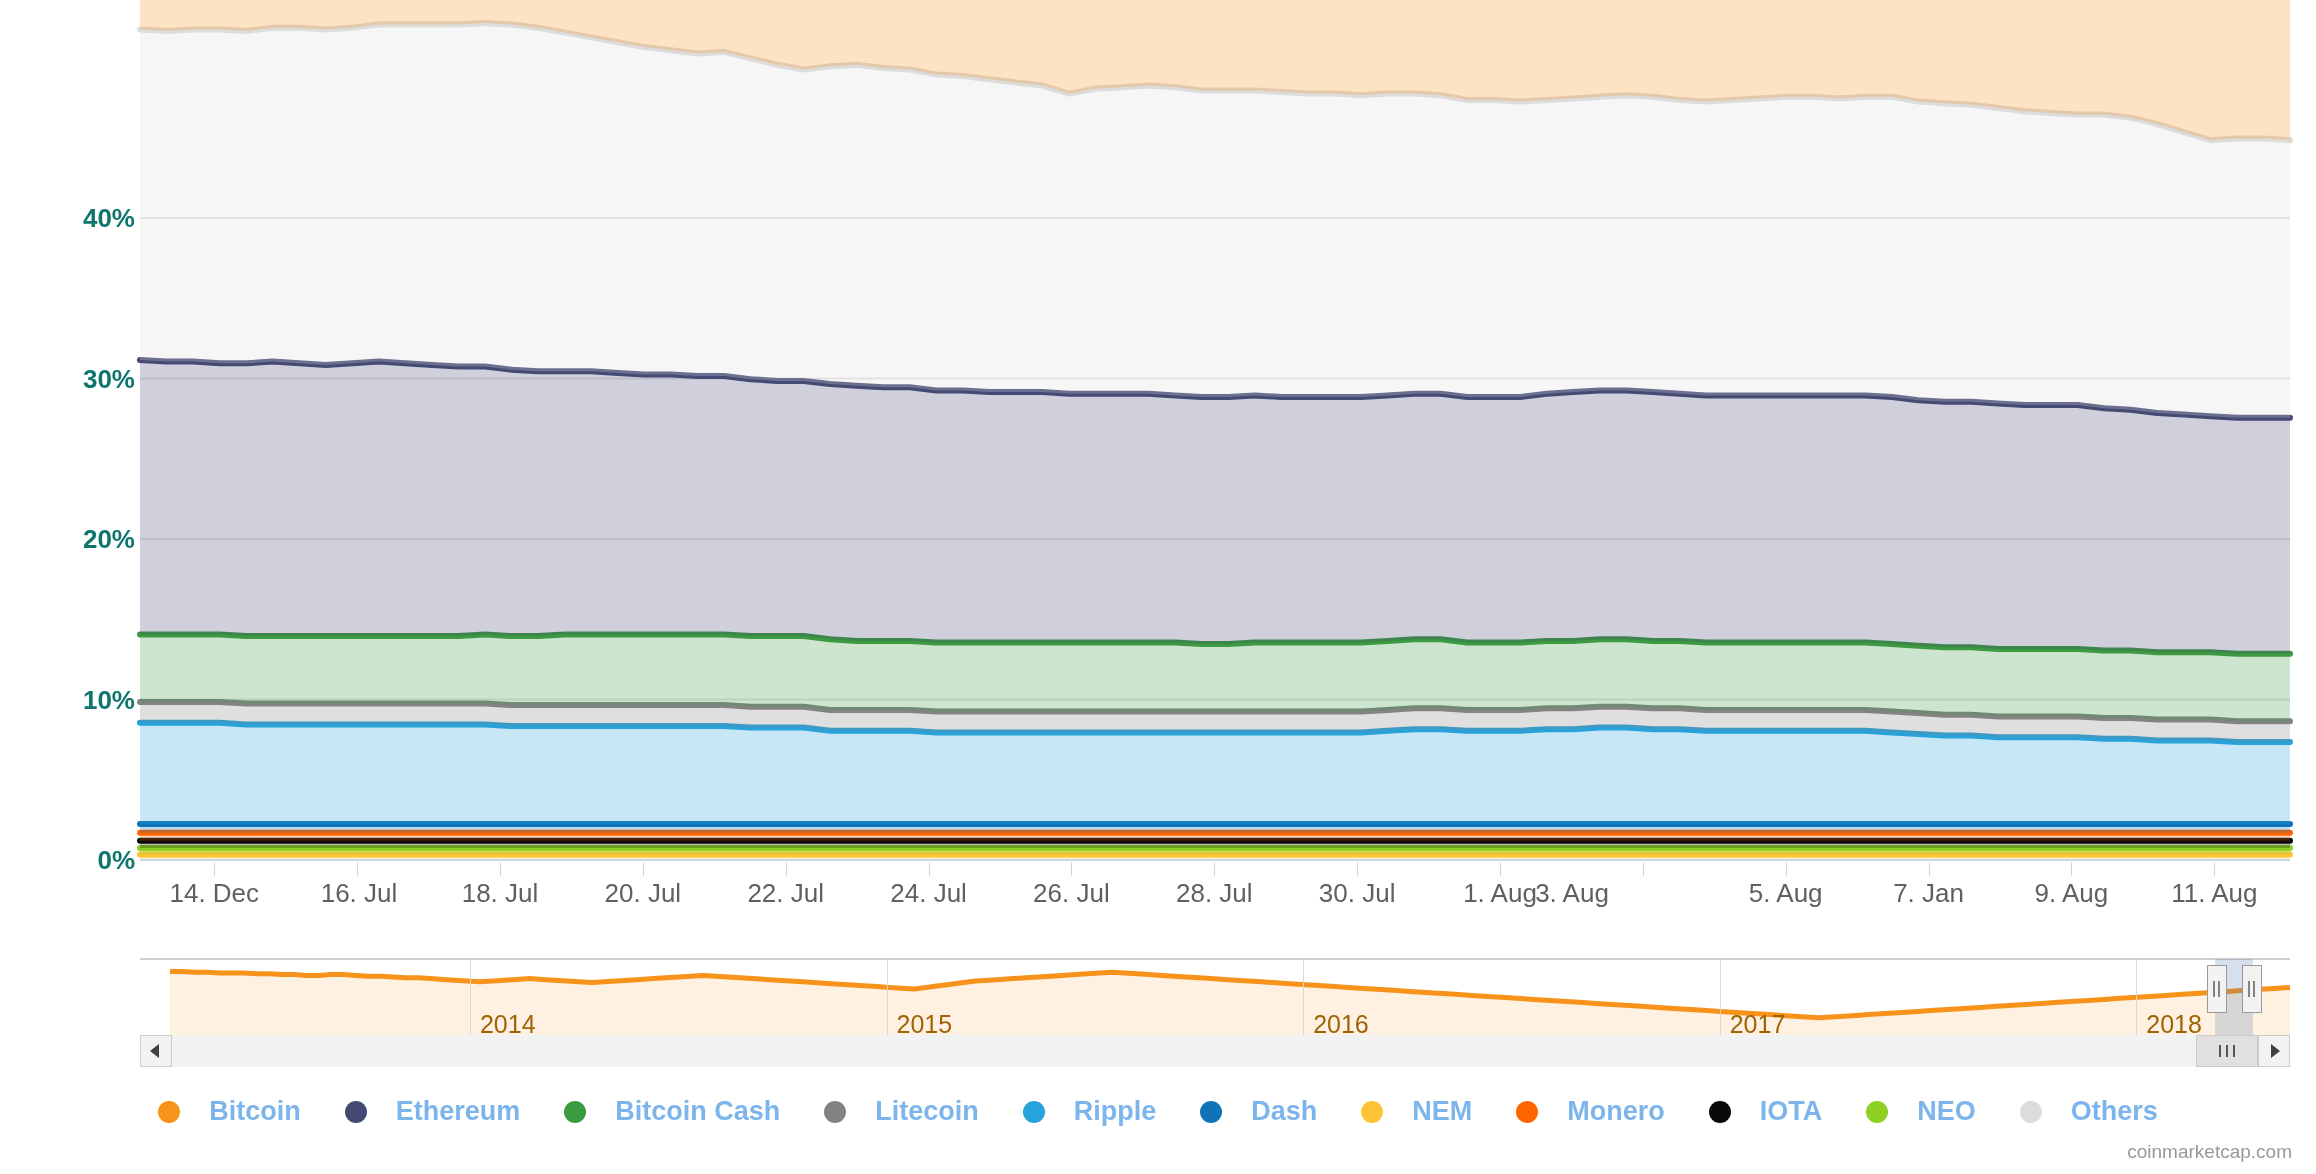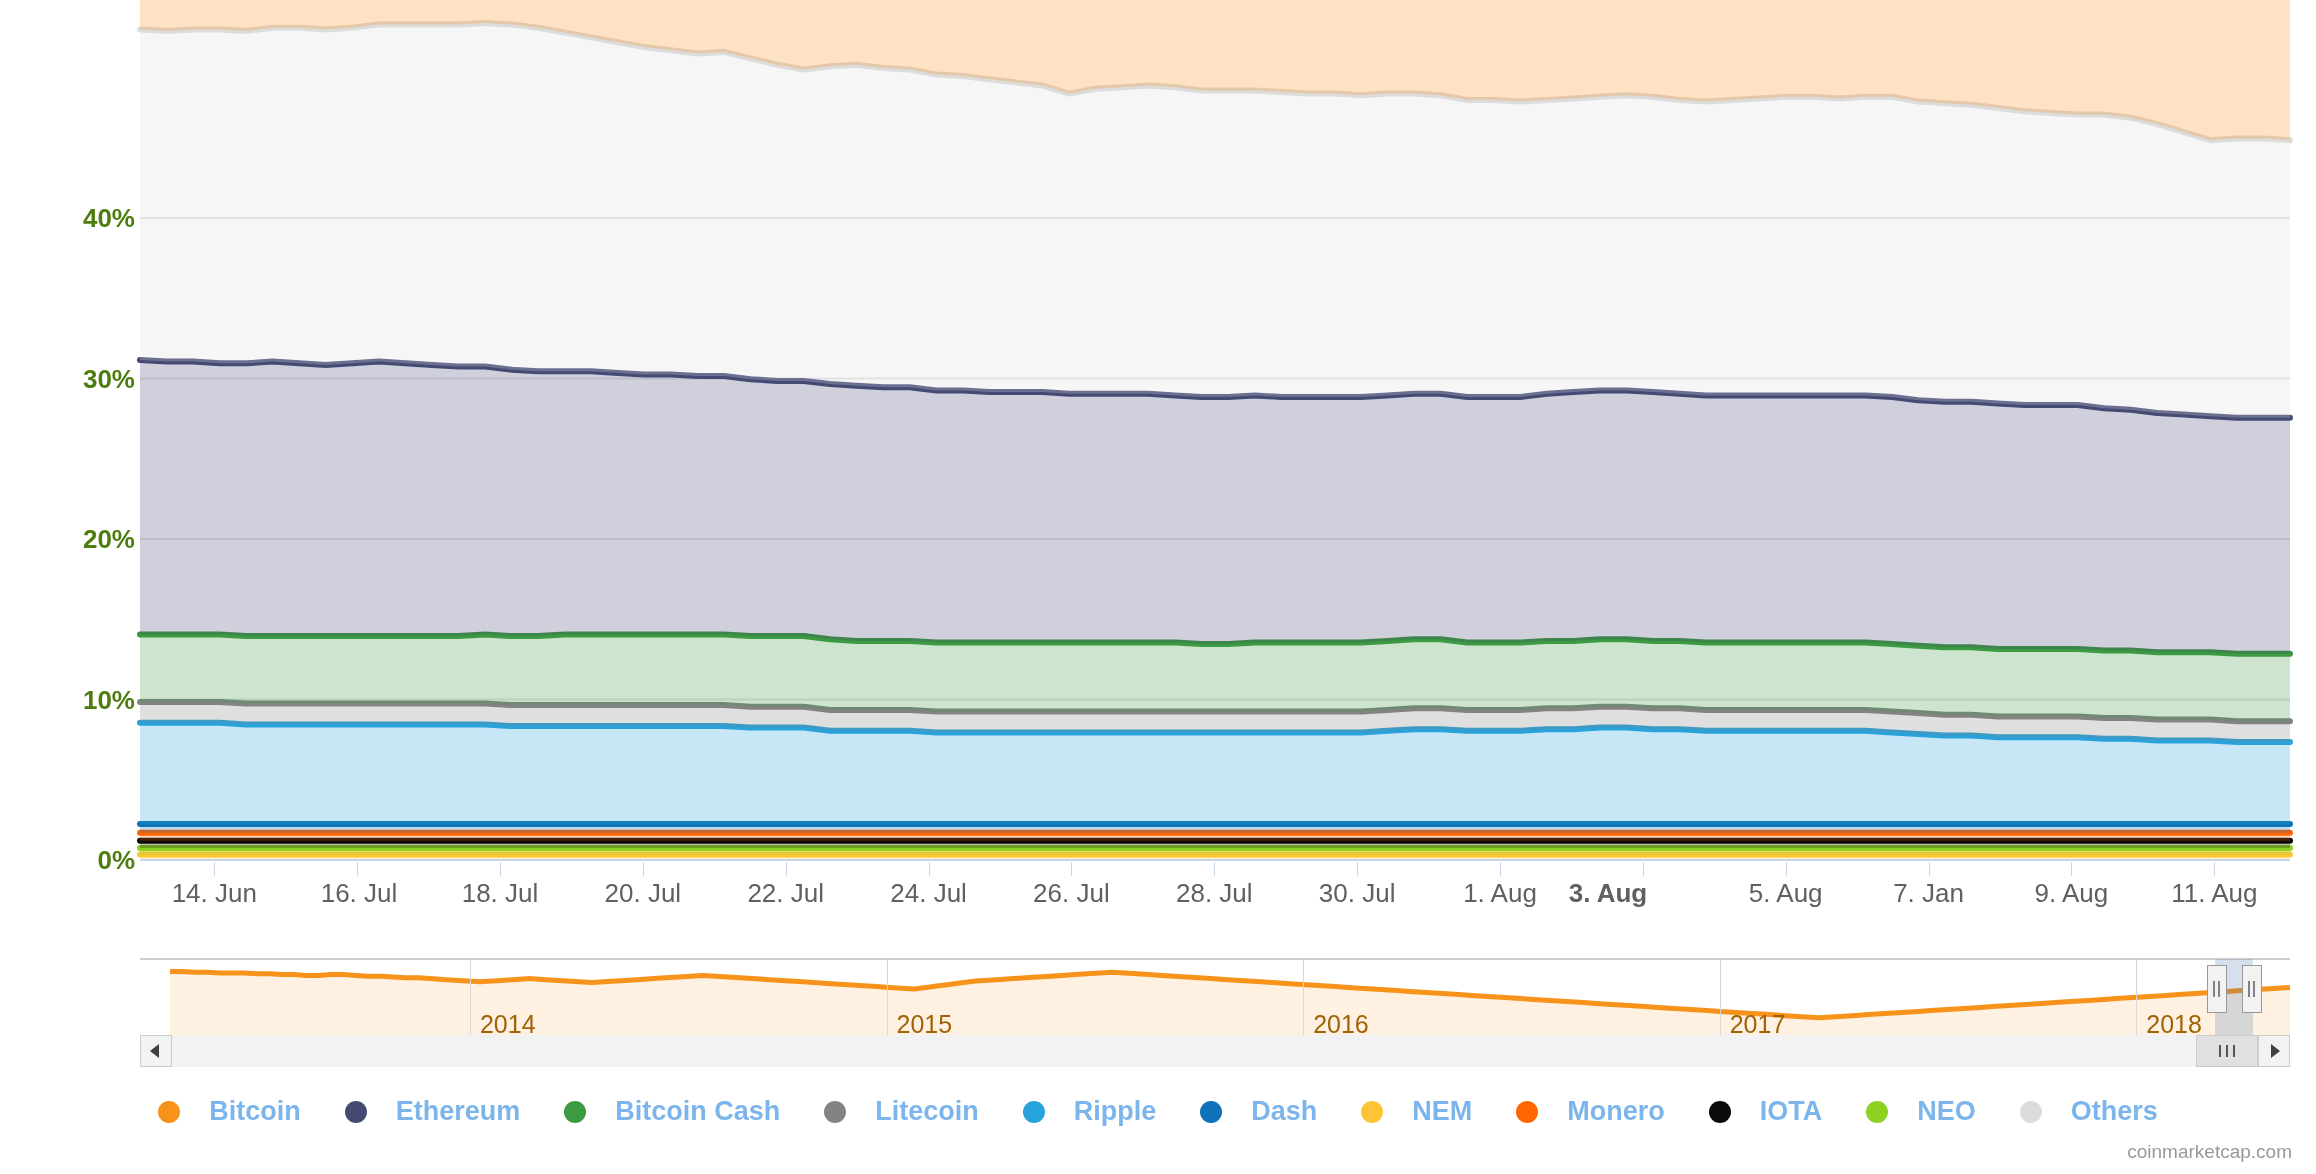--- a/index.html
+++ b/index.html
@@ -18,21 +18,21 @@
     position: absolute;
     left: 0; top: 0;
     width: 2316px;
     height: 1174px;
   }
   .ytick {
     position: absolute;
     right: 0;
     width: 90px;
     text-align: right;
-    color: #4d7c0f;
+    color: #0f766e;
     font-size: 26px;
     font-weight: bold;
     transform: translateY(-50%);
   }
   .ytick-wrap {
     position: absolute;
     left: 0; top: 0;
     width: 135px;
     height: 880px;
   }
@@ -174,41 +174,41 @@
       <path d="M140.0,360.0 L166.5,361.6 L193.1,361.6 L219.6,363.3 L246.2,363.3 L272.7,361.6 L299.3,363.3 L325.8,364.9 L352.3,363.3 L378.9,361.6 L405.4,363.3 L432.0,364.9 L458.5,366.5 L485.1,366.5 L511.6,369.7 L538.1,371.3 L564.7,371.3 L591.2,371.3 L617.8,372.9 L644.3,374.5 L670.9,374.5 L697.4,376.1 L724.0,376.1 L750.5,379.3 L777.0,380.9 L803.6,380.9 L830.1,384.1 L856.7,385.7 L883.2,387.3 L909.8,387.3 L936.3,390.5 L962.8,390.5 L989.4,392.1 L1015.9,392.1 L1042.5,392.1 L1069.0,393.7 L1095.6,393.7 L1122.1,393.7 L1148.6,393.7 L1175.2,395.4 L1201.7,397.0 L1228.3,397.0 L1254.8,395.4 L1281.4,397.0 L1307.9,397.0 L1334.4,397.0 L1361.0,397.0 L1387.5,395.4 L1414.1,393.7 L1440.6,393.7 L1467.2,397.0 L1493.7,397.0 L1520.2,397.0 L1546.8,393.7 L1573.3,392.1 L1599.9,390.5 L1626.4,390.5 L1653.0,392.1 L1679.5,393.7 L1706.0,395.4 L1732.6,395.4 L1759.1,395.4 L1785.7,395.4 L1812.2,395.4 L1838.8,395.4 L1865.3,395.4 L1891.9,397.0 L1918.4,400.2 L1944.9,401.8 L1971.5,401.8 L1998.0,403.4 L2024.6,405.0 L2051.1,405.0 L2077.7,405.0 L2104.2,408.2 L2130.7,409.8 L2157.3,413.0 L2183.8,414.6 L2210.4,416.2 L2236.9,417.8 L2263.5,417.8 L2290.0,417.8 L2290.0,653.8 L2263.5,653.8 L2236.9,653.8 L2210.4,652.2 L2183.8,652.2 L2157.3,652.2 L2130.7,650.5 L2104.2,650.5 L2077.7,648.9 L2051.1,648.9 L2024.6,648.9 L1998.0,648.9 L1971.5,647.3 L1944.9,647.3 L1918.4,645.7 L1891.9,644.1 L1865.3,642.5 L1838.8,642.5 L1812.2,642.5 L1785.7,642.5 L1759.1,642.5 L1732.6,642.5 L1706.0,642.5 L1679.5,640.9 L1653.0,640.9 L1626.4,639.3 L1599.9,639.3 L1573.3,640.9 L1546.8,640.9 L1520.2,642.5 L1493.7,642.5 L1467.2,642.5 L1440.6,639.3 L1414.1,639.3 L1387.5,640.9 L1361.0,642.5 L1334.4,642.5 L1307.9,642.5 L1281.4,642.5 L1254.8,642.5 L1228.3,644.1 L1201.7,644.1 L1175.2,642.5 L1148.6,642.5 L1122.1,642.5 L1095.6,642.5 L1069.0,642.5 L1042.5,642.5 L1015.9,642.5 L989.4,642.5 L962.8,642.5 L936.3,642.5 L909.8,640.9 L883.2,640.9 L856.7,640.9 L830.1,639.3 L803.6,636.1 L777.0,636.1 L750.5,636.1 L724.0,634.5 L697.4,634.5 L670.9,634.5 L644.3,634.5 L617.8,634.5 L591.2,634.5 L564.7,634.5 L538.1,636.1 L511.6,636.1 L485.1,634.5 L458.5,636.1 L432.0,636.1 L405.4,636.1 L378.9,636.1 L352.3,636.1 L325.8,636.1 L299.3,636.1 L272.7,636.1 L246.2,636.1 L219.6,634.5 L193.1,634.5 L166.5,634.5 L140.0,634.5 Z" fill="#454A75" fill-opacity="0.26" stroke="none"></path>
       <path d="M140.0,360.0 L166.5,361.6 L193.1,361.6 L219.6,363.3 L246.2,363.3 L272.7,361.6 L299.3,363.3 L325.8,364.9 L352.3,363.3 L378.9,361.6 L405.4,363.3 L432.0,364.9 L458.5,366.5 L485.1,366.5 L511.6,369.7 L538.1,371.3 L564.7,371.3 L591.2,371.3 L617.8,372.9 L644.3,374.5 L670.9,374.5 L697.4,376.1 L724.0,376.1 L750.5,379.3 L777.0,380.9 L803.6,380.9 L830.1,384.1 L856.7,385.7 L883.2,387.3 L909.8,387.3 L936.3,390.5 L962.8,390.5 L989.4,392.1 L1015.9,392.1 L1042.5,392.1 L1069.0,393.7 L1095.6,393.7 L1122.1,393.7 L1148.6,393.7 L1175.2,395.4 L1201.7,397.0 L1228.3,397.0 L1254.8,395.4 L1281.4,397.0 L1307.9,397.0 L1334.4,397.0 L1361.0,397.0 L1387.5,395.4 L1414.1,393.7 L1440.6,393.7 L1467.2,397.0 L1493.7,397.0 L1520.2,397.0 L1546.8,393.7 L1573.3,392.1 L1599.9,390.5 L1626.4,390.5 L1653.0,392.1 L1679.5,393.7 L1706.0,395.4 L1732.6,395.4 L1759.1,395.4 L1785.7,395.4 L1812.2,395.4 L1838.8,395.4 L1865.3,395.4 L1891.9,397.0 L1918.4,400.2 L1944.9,401.8 L1971.5,401.8 L1998.0,403.4 L2024.6,405.0 L2051.1,405.0 L2077.7,405.0 L2104.2,408.2 L2130.7,409.8 L2157.3,413.0 L2183.8,414.6 L2210.4,416.2 L2236.9,417.8 L2263.5,417.8 L2290.0,417.8 " fill="none" stroke="#454A75" stroke-width="6" stroke-linejoin="round" stroke-linecap="round"></path>
       <path d="M140.0,29.4 L166.5,31.0 L193.1,29.4 L219.6,29.4 L246.2,31.0 L272.7,27.8 L299.3,27.8 L325.8,29.4 L352.3,27.8 L378.9,24.6 L405.4,24.6 L432.0,24.6 L458.5,24.6 L485.1,23.0 L511.6,24.6 L538.1,27.8 L564.7,32.6 L591.2,37.4 L617.8,42.3 L644.3,47.1 L670.9,50.3 L697.4,53.5 L724.0,51.9 L750.5,58.3 L777.0,64.7 L803.6,69.5 L830.1,66.3 L856.7,64.7 L883.2,67.9 L909.8,69.5 L936.3,74.4 L962.8,76.0 L989.4,79.2 L1015.9,82.4 L1042.5,85.6 L1069.0,93.6 L1095.6,88.8 L1122.1,87.2 L1148.6,85.6 L1175.2,87.2 L1201.7,90.4 L1228.3,90.4 L1254.8,90.4 L1281.4,92.0 L1307.9,93.6 L1334.4,93.6 L1361.0,95.2 L1387.5,93.6 L1414.1,93.6 L1440.6,95.2 L1467.2,100.0 L1493.7,100.0 L1520.2,101.6 L1546.8,100.0 L1573.3,98.4 L1599.9,96.8 L1626.4,95.2 L1653.0,96.8 L1679.5,100.0 L1706.0,101.6 L1732.6,100.0 L1759.1,98.4 L1785.7,96.8 L1812.2,96.8 L1838.8,98.4 L1865.3,96.8 L1891.9,96.8 L1918.4,101.6 L1944.9,103.2 L1971.5,104.8 L1998.0,108.1 L2024.6,111.3 L2051.1,112.9 L2077.7,114.5 L2104.2,114.5 L2130.7,117.7 L2157.3,124.1 L2183.8,132.1 L2210.4,140.2 L2236.9,138.6 L2263.5,138.6 L2290.0,140.2 L2290.0,417.8 L2263.5,417.8 L2236.9,417.8 L2210.4,416.2 L2183.8,414.6 L2157.3,413.0 L2130.7,409.8 L2104.2,408.2 L2077.7,405.0 L2051.1,405.0 L2024.6,405.0 L1998.0,403.4 L1971.5,401.8 L1944.9,401.8 L1918.4,400.2 L1891.9,397.0 L1865.3,395.4 L1838.8,395.4 L1812.2,395.4 L1785.7,395.4 L1759.1,395.4 L1732.6,395.4 L1706.0,395.4 L1679.5,393.7 L1653.0,392.1 L1626.4,390.5 L1599.9,390.5 L1573.3,392.1 L1546.8,393.7 L1520.2,397.0 L1493.7,397.0 L1467.2,397.0 L1440.6,393.7 L1414.1,393.7 L1387.5,395.4 L1361.0,397.0 L1334.4,397.0 L1307.9,397.0 L1281.4,397.0 L1254.8,395.4 L1228.3,397.0 L1201.7,397.0 L1175.2,395.4 L1148.6,393.7 L1122.1,393.7 L1095.6,393.7 L1069.0,393.7 L1042.5,392.1 L1015.9,392.1 L989.4,392.1 L962.8,390.5 L936.3,390.5 L909.8,387.3 L883.2,387.3 L856.7,385.7 L830.1,384.1 L803.6,380.9 L777.0,380.9 L750.5,379.3 L724.0,376.1 L697.4,376.1 L670.9,374.5 L644.3,374.5 L617.8,372.9 L591.2,371.3 L564.7,371.3 L538.1,371.3 L511.6,369.7 L485.1,366.5 L458.5,366.5 L432.0,364.9 L405.4,363.3 L378.9,361.6 L352.3,363.3 L325.8,364.9 L299.3,363.3 L272.7,361.6 L246.2,363.3 L219.6,363.3 L193.1,361.6 L166.5,361.6 L140.0,360.0 Z" fill="#DCDCDC" fill-opacity="0.26" stroke="none"></path>
       <path d="M140.0,29.4 L166.5,31.0 L193.1,29.4 L219.6,29.4 L246.2,31.0 L272.7,27.8 L299.3,27.8 L325.8,29.4 L352.3,27.8 L378.9,24.6 L405.4,24.6 L432.0,24.6 L458.5,24.6 L485.1,23.0 L511.6,24.6 L538.1,27.8 L564.7,32.6 L591.2,37.4 L617.8,42.3 L644.3,47.1 L670.9,50.3 L697.4,53.5 L724.0,51.9 L750.5,58.3 L777.0,64.7 L803.6,69.5 L830.1,66.3 L856.7,64.7 L883.2,67.9 L909.8,69.5 L936.3,74.4 L962.8,76.0 L989.4,79.2 L1015.9,82.4 L1042.5,85.6 L1069.0,93.6 L1095.6,88.8 L1122.1,87.2 L1148.6,85.6 L1175.2,87.2 L1201.7,90.4 L1228.3,90.4 L1254.8,90.4 L1281.4,92.0 L1307.9,93.6 L1334.4,93.6 L1361.0,95.2 L1387.5,93.6 L1414.1,93.6 L1440.6,95.2 L1467.2,100.0 L1493.7,100.0 L1520.2,101.6 L1546.8,100.0 L1573.3,98.4 L1599.9,96.8 L1626.4,95.2 L1653.0,96.8 L1679.5,100.0 L1706.0,101.6 L1732.6,100.0 L1759.1,98.4 L1785.7,96.8 L1812.2,96.8 L1838.8,98.4 L1865.3,96.8 L1891.9,96.8 L1918.4,101.6 L1944.9,103.2 L1971.5,104.8 L1998.0,108.1 L2024.6,111.3 L2051.1,112.9 L2077.7,114.5 L2104.2,114.5 L2130.7,117.7 L2157.3,124.1 L2183.8,132.1 L2210.4,140.2 L2236.9,138.6 L2263.5,138.6 L2290.0,140.2 " fill="none" stroke="#DCDCDC" stroke-width="6" stroke-linejoin="round" stroke-linecap="round"></path>
       <path d="M140.0,-647.9 L166.5,-647.9 L193.1,-646.3 L219.6,-644.7 L246.2,-644.7 L272.7,-644.7 L299.3,-643.1 L325.8,-643.1 L352.3,-646.3 L378.9,-646.3 L405.4,-644.7 L432.0,-643.1 L458.5,-641.5 L485.1,-641.5 L511.6,-643.1 L538.1,-644.7 L564.7,-647.9 L591.2,-654.3 L617.8,-655.9 L644.3,-657.5 L670.9,-659.1 L697.4,-659.1 L724.0,-659.1 L750.5,-657.5 L777.0,-659.1 L803.6,-662.3 L830.1,-660.7 L856.7,-655.9 L883.2,-652.7 L909.8,-652.7 L936.3,-651.1 L962.8,-652.7 L989.4,-652.7 L1015.9,-654.3 L1042.5,-657.5 L1069.0,-659.1 L1095.6,-659.1 L1122.1,-659.1 L1148.6,-659.1 L1175.2,-655.9 L1201.7,-655.9 L1228.3,-657.5 L1254.8,-659.1 L1281.4,-657.5 L1307.9,-657.5 L1334.4,-659.1 L1361.0,-659.1 L1387.5,-662.3 L1414.1,-663.9 L1440.6,-663.9 L1467.2,-662.3 L1493.7,-663.9 L1520.2,-663.9 L1546.8,-668.8 L1573.3,-672.0 L1599.9,-672.0 L1626.4,-672.0 L1653.0,-672.0 L1679.5,-673.6 L1706.0,-675.2 L1732.6,-675.2 L1759.1,-673.6 L1785.7,-672.0 L1812.2,-670.4 L1838.8,-670.4 L1865.3,-670.4 L1891.9,-668.8 L1918.4,-665.6 L1944.9,-665.6 L1971.5,-665.6 L1998.0,-663.9 L2024.6,-663.9 L2051.1,-665.6 L2077.7,-665.6 L2104.2,-662.3 L2130.7,-660.7 L2157.3,-659.1 L2183.8,-659.1 L2210.4,-660.7 L2236.9,-659.1 L2263.5,-660.7 L2290.0,-662.3 L2290.0,140.2 L2263.5,138.6 L2236.9,138.6 L2210.4,140.2 L2183.8,132.1 L2157.3,124.1 L2130.7,117.7 L2104.2,114.5 L2077.7,114.5 L2051.1,112.9 L2024.6,111.3 L1998.0,108.1 L1971.5,104.8 L1944.9,103.2 L1918.4,101.6 L1891.9,96.8 L1865.3,96.8 L1838.8,98.4 L1812.2,96.8 L1785.7,96.8 L1759.1,98.4 L1732.6,100.0 L1706.0,101.6 L1679.5,100.0 L1653.0,96.8 L1626.4,95.2 L1599.9,96.8 L1573.3,98.4 L1546.8,100.0 L1520.2,101.6 L1493.7,100.0 L1467.2,100.0 L1440.6,95.2 L1414.1,93.6 L1387.5,93.6 L1361.0,95.2 L1334.4,93.6 L1307.9,93.6 L1281.4,92.0 L1254.8,90.4 L1228.3,90.4 L1201.7,90.4 L1175.2,87.2 L1148.6,85.6 L1122.1,87.2 L1095.6,88.8 L1069.0,93.6 L1042.5,85.6 L1015.9,82.4 L989.4,79.2 L962.8,76.0 L936.3,74.4 L909.8,69.5 L883.2,67.9 L856.7,64.7 L830.1,66.3 L803.6,69.5 L777.0,64.7 L750.5,58.3 L724.0,51.9 L697.4,53.5 L670.9,50.3 L644.3,47.1 L617.8,42.3 L591.2,37.4 L564.7,32.6 L538.1,27.8 L511.6,24.6 L485.1,23.0 L458.5,24.6 L432.0,24.6 L405.4,24.6 L378.9,24.6 L352.3,27.8 L325.8,29.4 L299.3,27.8 L272.7,27.8 L246.2,31.0 L219.6,29.4 L193.1,29.4 L166.5,31.0 L140.0,29.4 Z" fill="#F7931A" fill-opacity="0.26" stroke="none"></path>
       <path d="M140.0,-647.9 L166.5,-647.9 L193.1,-646.3 L219.6,-644.7 L246.2,-644.7 L272.7,-644.7 L299.3,-643.1 L325.8,-643.1 L352.3,-646.3 L378.9,-646.3 L405.4,-644.7 L432.0,-643.1 L458.5,-641.5 L485.1,-641.5 L511.6,-643.1 L538.1,-644.7 L564.7,-647.9 L591.2,-654.3 L617.8,-655.9 L644.3,-657.5 L670.9,-659.1 L697.4,-659.1 L724.0,-659.1 L750.5,-657.5 L777.0,-659.1 L803.6,-662.3 L830.1,-660.7 L856.7,-655.9 L883.2,-652.7 L909.8,-652.7 L936.3,-651.1 L962.8,-652.7 L989.4,-652.7 L1015.9,-654.3 L1042.5,-657.5 L1069.0,-659.1 L1095.6,-659.1 L1122.1,-659.1 L1148.6,-659.1 L1175.2,-655.9 L1201.7,-655.9 L1228.3,-657.5 L1254.8,-659.1 L1281.4,-657.5 L1307.9,-657.5 L1334.4,-659.1 L1361.0,-659.1 L1387.5,-662.3 L1414.1,-663.9 L1440.6,-663.9 L1467.2,-662.3 L1493.7,-663.9 L1520.2,-663.9 L1546.8,-668.8 L1573.3,-672.0 L1599.9,-672.0 L1626.4,-672.0 L1653.0,-672.0 L1679.5,-673.6 L1706.0,-675.2 L1732.6,-675.2 L1759.1,-673.6 L1785.7,-672.0 L1812.2,-670.4 L1838.8,-670.4 L1865.3,-670.4 L1891.9,-668.8 L1918.4,-665.6 L1944.9,-665.6 L1971.5,-665.6 L1998.0,-663.9 L2024.6,-663.9 L2051.1,-665.6 L2077.7,-665.6 L2104.2,-662.3 L2130.7,-660.7 L2157.3,-659.1 L2183.8,-659.1 L2210.4,-660.7 L2236.9,-659.1 L2263.5,-660.7 L2290.0,-662.3 " fill="none" stroke="#F7931A" stroke-width="6" stroke-linejoin="round" stroke-linecap="round"></path>
       <line x1="140" y1="860" x2="2290" y2="860" stroke="#c8d6e5" stroke-width="2"></line>
     </svg>
 
   <div id="xtick-wrap">
-      <div class="xtick" style="left: 214.286px;">14. Jun</div>
+      <div class="xtick" style="left: 214.286px;">14. Dec</div>
       <div class="xtick-mark" style="left: 214.286px;"></div>
       <div class="xtick" style="left: 359px;">16. Jul</div>
       <div class="xtick-mark" style="left: 357.143px;"></div>
       <div class="xtick" style="left: 500px;">18. Jul</div>
       <div class="xtick-mark" style="left: 500px;"></div>
       <div class="xtick" style="left: 642.857px;">20. Jul</div>
       <div class="xtick-mark" style="left: 642.857px;"></div>
       <div class="xtick" style="left: 785.714px;">22. Jul</div>
       <div class="xtick-mark" style="left: 785.714px;"></div>
       <div class="xtick" style="left: 928.571px;">24. Jul</div>
       <div class="xtick-mark" style="left: 928.571px;"></div>
       <div class="xtick" style="left: 1071.43px;">26. Jul</div>
       <div class="xtick-mark" style="left: 1071.43px;"></div>
       <div class="xtick" style="left: 1214.29px;">28. Jul</div>
       <div class="xtick-mark" style="left: 1214.29px;"></div>
       <div class="xtick" style="left: 1357.14px;">30. Jul</div>
       <div class="xtick-mark" style="left: 1357.14px;"></div>
       <div class="xtick" style="left: 1500px;">1. Aug</div>
       <div class="xtick-mark" style="left: 1500px;"></div>
-      <div class="xtick" style="left: 1608px; font-weight: bold;">3. Aug</div>
+      <div class="xtick" style="left: 1572px;">3. Aug</div>
       <div class="xtick-mark" style="left: 1642.86px;"></div>
       <div class="xtick" style="left: 1785.71px;">5. Aug</div>
       <div class="xtick-mark" style="left: 1785.71px;"></div>
       <div class="xtick" style="left: 1928.57px;">7. Jan</div>
       <div class="xtick-mark" style="left: 1928.57px;"></div>
       <div class="xtick" style="left: 2071.43px;">9. Aug</div>
       <div class="xtick-mark" style="left: 2071.43px;"></div>
       <div class="xtick" style="left: 2214.29px;">11. Aug</div>
       <div class="xtick-mark" style="left: 2214.29px;"></div>
     </div>

